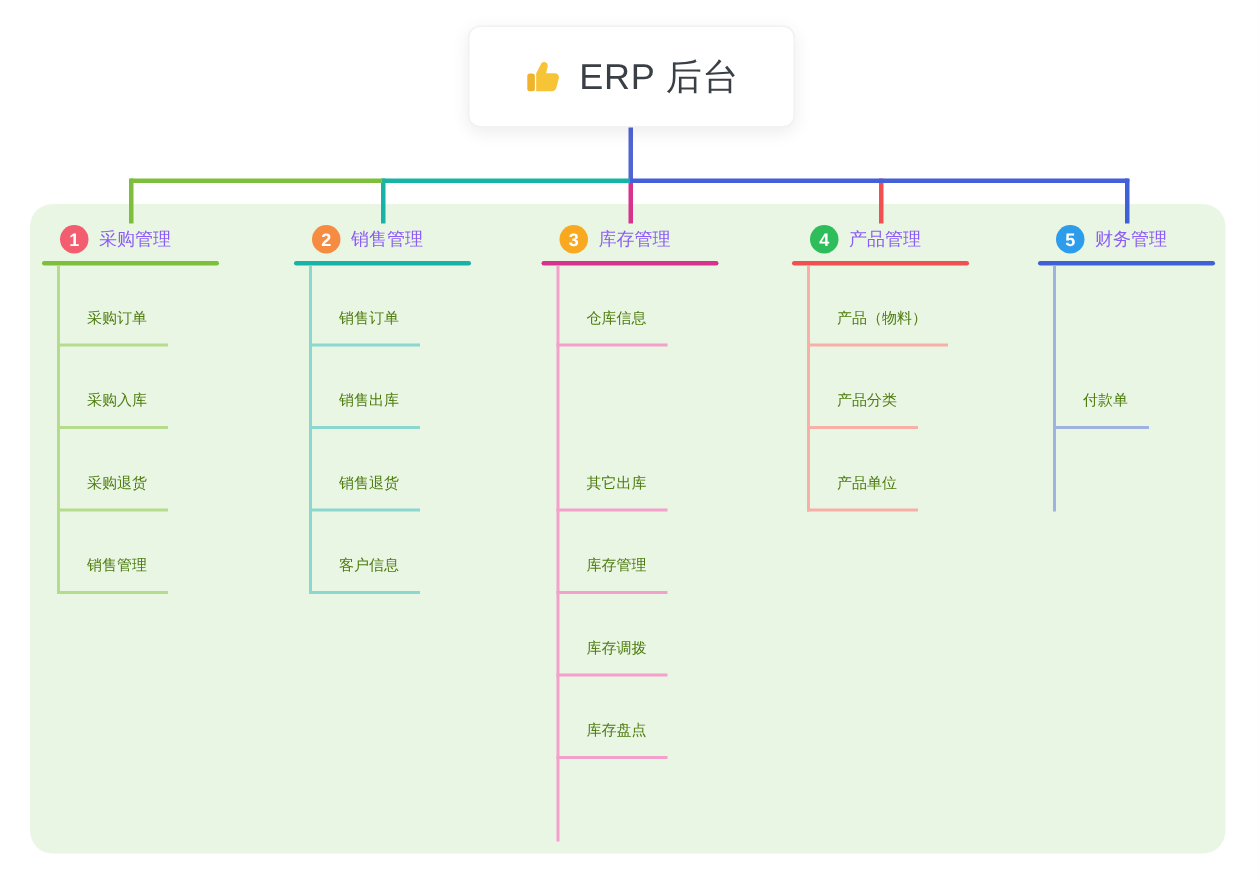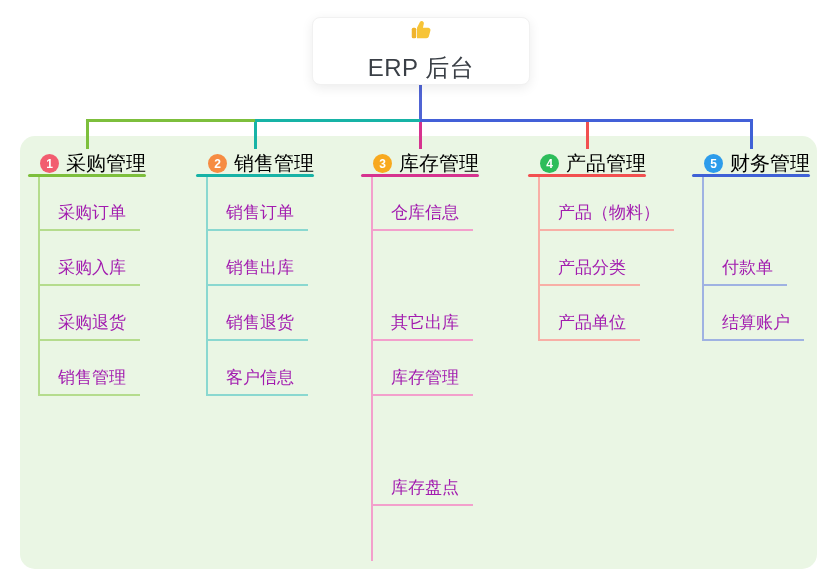--- a/index.html
+++ b/index.html
@@ -12,46 +12,45 @@
     position:absolute;left:20px;top:136px;width:797px;height:433px;
     border-radius:15px;background:#eaf6e4;
   }
   
   .root-card{
     position:absolute;left:312px;top:17px;width:218px;height:68px;
     background:#ffffff;border:1px solid #f1f1f1;border-radius:8px;
     box-shadow:0 3px 12px rgba(0,0,0,.08);
     display:flex;align-items:center;justify-content:center;gap:10px;
     box-sizing:border-box;
-    flex-direction:column;
   }
   .root-title{font-size:24px;font-weight:500;color:#3a3f46;letter-spacing:.5px;white-space:nowrap;}
   .thumb-icon{width:27px;height:27px;display:block;}
   
   .vline,.hseg{position:absolute;}
   .root-stub{left:419px;top:84px;width:3px;height:38px;}
   .seg-left{left:86px;top:119px;width:169px;height:3px;border-radius:2px 0 0 2px;}
   .seg-mid{left:255px;top:119px;width:165px;height:3px;}
   .seg-right{left:420px;top:119px;width:333px;height:3px;border-radius:0 2px 2px 0;}
   
   .branch{position:absolute;top:0;width:160px;height:588px;pointer-events:none;}
   .branch *{pointer-events:auto;}
   .drop{position:absolute;left:58px;top:119px;width:3px;height:30px;background:var(--line);}
   .title-row{position:absolute;left:12px;top:150px;display:flex;align-items:center;gap:7px;white-space:nowrap;}
   .badge{
     width:19px;height:19px;border-radius:50%;background:var(--badge);
     color:#ffffff;font-size:12px;font-weight:bold;
     display:flex;align-items:center;justify-content:center;flex:0 0 19px;
   }
-  .btitle{font-size:20px;color:#000000;}
+  .btitle{font-size:12px;color:#8b5cf6;}
   .underline{position:absolute;left:0;top:174px;width:118px;height:3px;border-radius:2px;background:var(--line);}
   .cvline{position:absolute;left:10px;top:177px;width:2px;background:var(--child);}
   .child{
     position:absolute;left:10px;display:inline-block;white-space:nowrap;
-    font-size:17px;line-height:19px;color:#a21caf;
+    font-size:10px;line-height:19px;color:#4d7c0f;
     padding:0 14px 7px 20px;border-bottom:2px solid var(--child);
   }
 </style>
 </head>
 <body>
 
 <div class="canvas">
 
   <div class="panel" style="background: rgb(234, 246, 228);"></div>
 
@@ -87,20 +86,21 @@
     <div class="drop"></div>
     <div class="underline"></div>
     <div class="cvline" style="height:384px"></div>
     <div class="title-row">
       <span class="badge">3</span>
       <span class="btitle">库存管理</span>
     </div>
     <div class="child" style="top:203px">仓库信息</div>
     <div class="child" style="top:313px">其它出库</div>
     <div class="child" style="top:368px">库存管理</div>
+    <div class="child" style="top:423px">库存调拨</div>
     <div class="child" style="top:478px">库存盘点</div>
   </div>
 
   <div class="branch" style="left: 528px; --line: #f25050; --badge: #2dbd5a; --child: #f8afa6;">
     <div class="drop"></div>
     <div class="underline"></div>
     <div class="cvline" style="height:164px"></div>
     <div class="title-row">
       <span class="badge">4</span>
       <span class="btitle">产品管理</span>
@@ -112,21 +112,20 @@
 
   <div class="branch" style="left: 692px; --line: #3f61d6; --badge: #2d9ceb; --child: #9fb2e2;">
     <div class="drop"></div>
     <div class="underline"></div>
     <div class="cvline" style="height:164px"></div>
     <div class="title-row">
       <span class="badge">5</span>
       <span class="btitle">财务管理</span>
     </div>
     <div class="child" style="top:258px">付款单</div>
-    <div class="child" style="top:313px">结算账户</div>
   </div>
 
   <div class="vline root-stub" style="background: rgb(80, 100, 212);"></div>
   <div class="hseg seg-left" style="background: rgb(125, 191, 60);"></div>
   <div class="hseg seg-mid" style="background: rgb(23, 179, 166);"></div>
   <div class="hseg seg-right" style="background: rgb(67, 96, 216);"></div>
 
   <div class="root-card">
     <svg class="thumb-icon" viewBox="0 0 32 32" aria-hidden="true">
       <rect x="3" y="13" width="6" height="14" rx="2" fill="#f0b32c"></rect>

